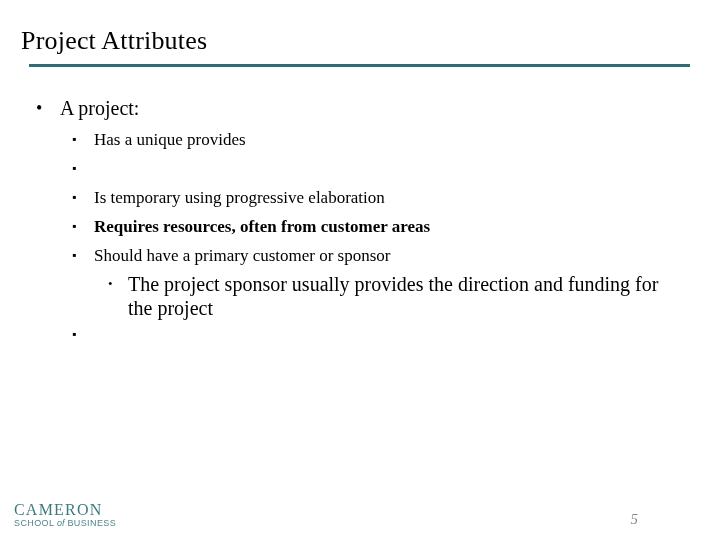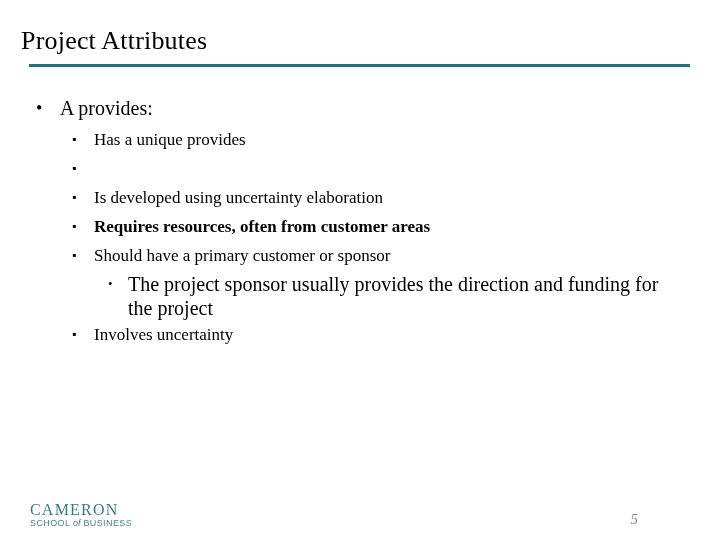--- a/index.html
+++ b/index.html
@@ -121,21 +121,21 @@
     max-width: 536px;
   }
 
   .marker, .txt {
     white-space: pre-wrap;
   }
 
   
   .logo {
     position: absolute;
-    left: 30px;
+    left: 14px;
     bottom: 11px;
     width: 120px;
     color: #2d6e75;
     user-select: none;
   }
   .logo-main {
     font-family: "Liberation Serif", "DejaVu Serif", serif;
     font-size: 16px;
     line-height: 15px;
     letter-spacing: 1.2px;
@@ -176,55 +176,54 @@
 
   <div class="title-block">
     <h1 class="slide-title">Project Attributes</h1>
   </div>
   <div class="title-rule"></div>
 
   <div class="body-block">
 
     <div class="lvl1">
       <span class="marker">•</span>
-      <span class="txt">A provides:</span>
+      <span class="txt">A project:</span>
     </div>
 
     <div class="lvl2">
       <span class="marker">▪</span>
       <span class="txt">Has a unique provides</span>
     </div>
 
     <div class="lvl2">
       <span class="marker">▪</span>
     </div>
 
     <div class="lvl2">
       <span class="marker">▪</span>
-      <span class="txt">Is developed using uncertainty elaboration</span>
+      <span class="txt">Is temporary using progressive elaboration</span>
     </div>
 
     <div class="lvl2 bold">
       <span class="marker">▪</span>
       <span class="txt">Requires resources, often from customer areas</span>
     </div>
 
     <div class="lvl2">
       <span class="marker">▪</span>
       <span class="txt">Should have a primary customer or sponsor</span>
     </div>
 
     <div class="lvl3">
       <span class="marker">•</span>
       <span class="txt">The project sponsor usually provides the direction and funding for the project</span>
     </div>
 
     <div class="lvl2">
       <span class="marker">▪</span>
-      <span class="txt">Involves uncertainty</span>
     </div>
 
   </div>
 
   <div class="logo">
     <div class="logo-main">CAMERON</div>
     <div class="logo-sub"><span>SCHOOL </span><span class="of">of</span><span> BUSINESS</span></div>
   </div>
 
   <div class="page-number">5</div>

